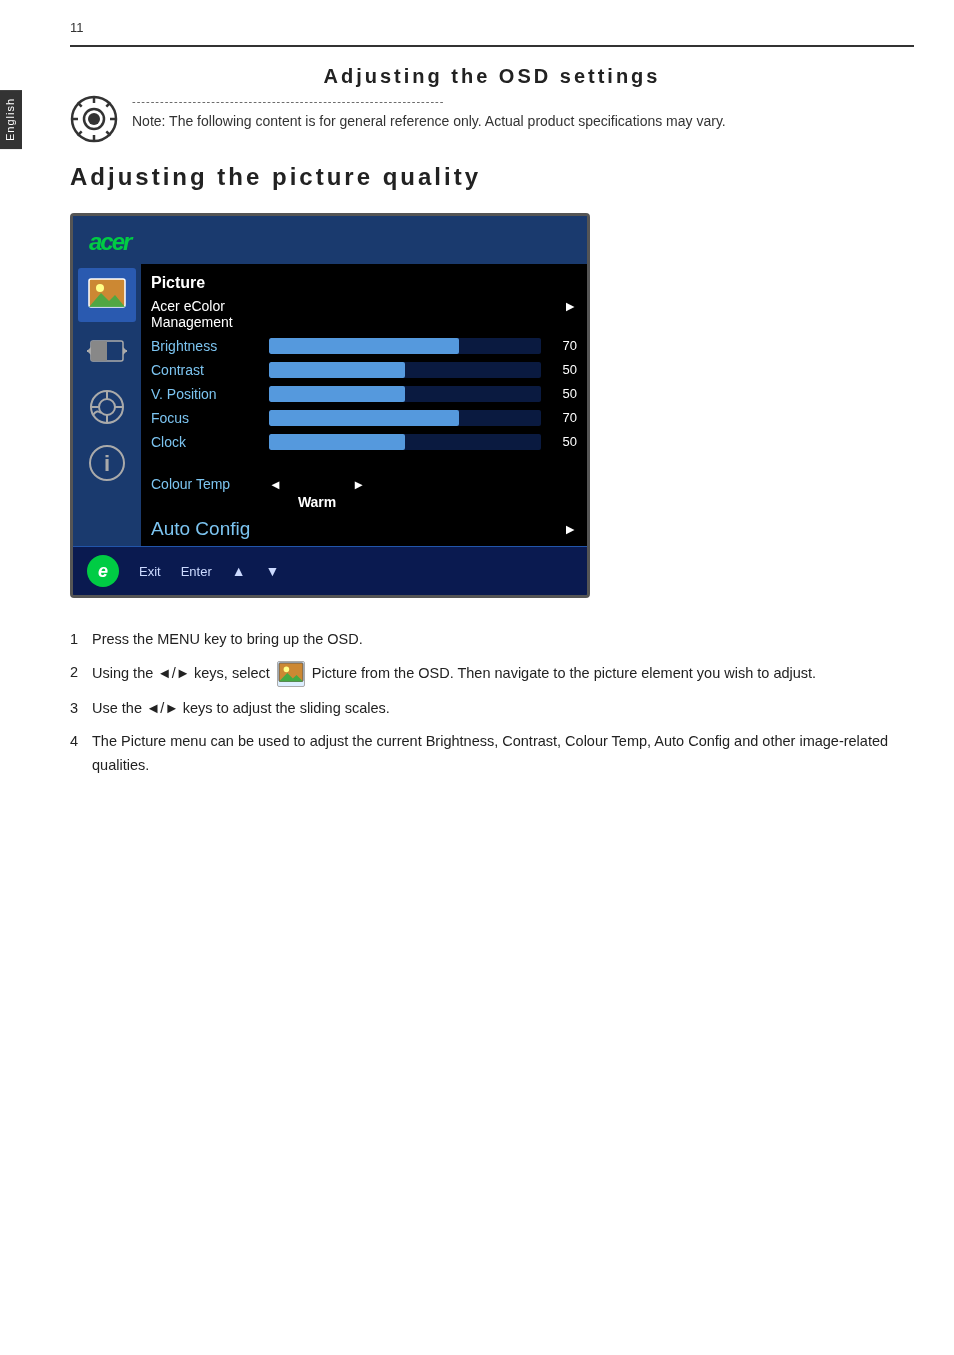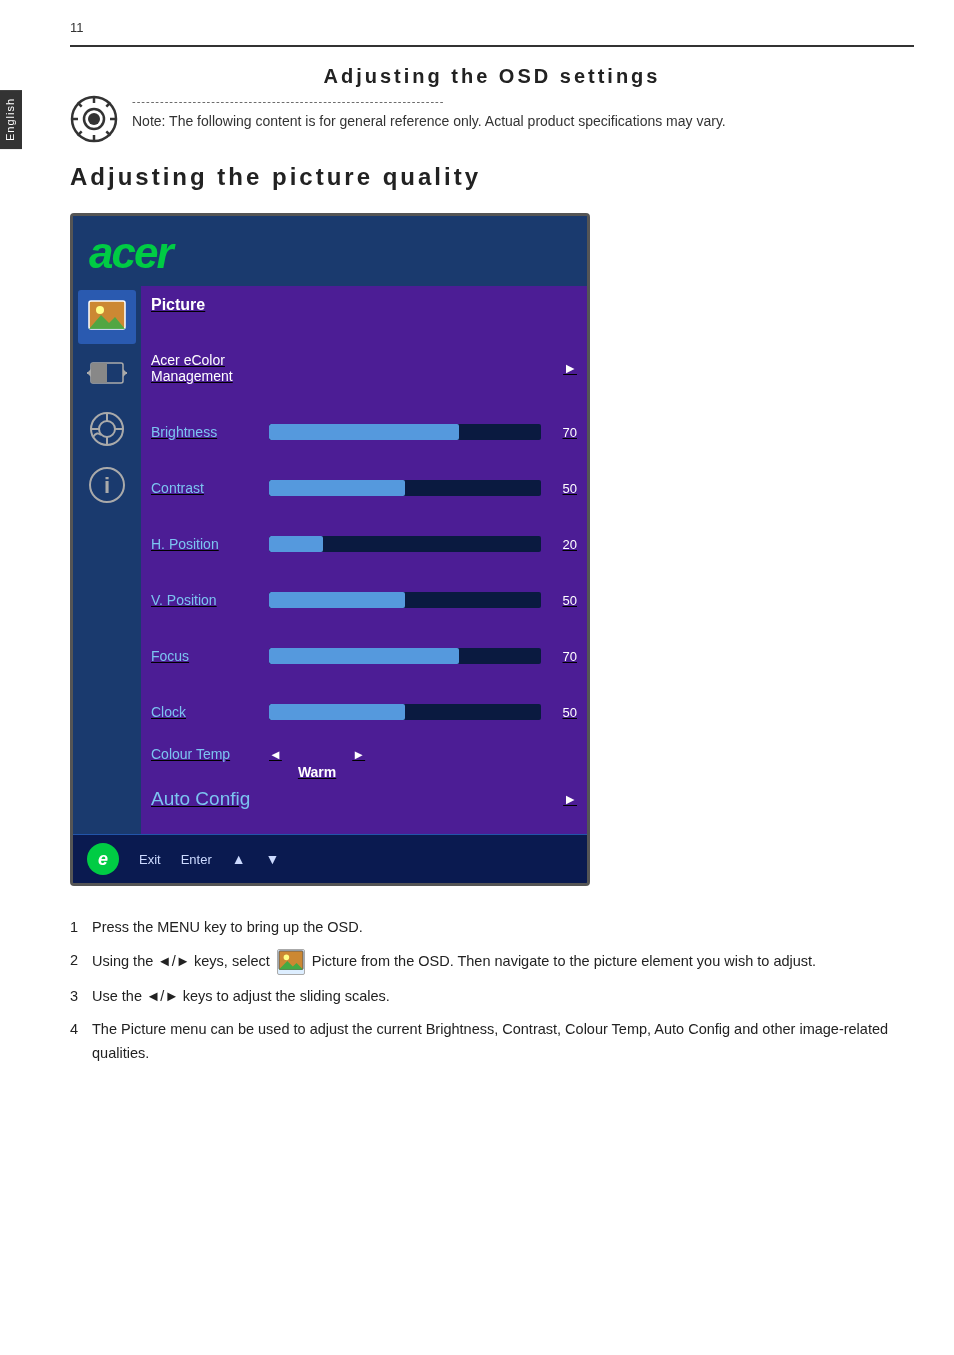--- a/index.html
+++ b/index.html
@@ -108,21 +108,21 @@
       margin-bottom: 30px;
       background: #1a3a6e;
     }
 
     .osd-header {
       background: #1a3a6e;
       padding: 12px 16px 8px 16px;
     }
 
     .acer-logo {
-      font-size: 44px;
+      font-size: 24px;
       font-weight: 900;
       font-style: italic;
       color: #00cc44;
       font-family: Arial Black, Arial, sans-serif;
       letter-spacing: -2px;
     }
 
     .osd-body {
       display: flex;
       background: #1a3a6e;
@@ -147,39 +147,36 @@
       margin-bottom: 2px;
     }
 
     .osd-icon-cell.active {
       background: #2a5ab0;
       border-radius: 3px;
     }
 
     .osd-main {
       flex: 1;
-      padding: 4px 10px 20px 10px;
-      background: #4c1d95;
-      text-decoration: underline;
+      padding: 4px 10px 2px 10px;
+      background: #000000;
     }
 
     .osd-section-label {
       color: #fff;
       font-size: 16px;
       font-weight: bold;
       padding: 6px 0 2px 0;
       font-family: Arial, sans-serif;
     }
 
     .osd-row {
       display: flex;
-      align-items: center;
       padding: 4px 0;
       gap: 8px;
-      margin-top: 32px;
     }
 
     .osd-row-label {
       color: #7cc4f0;
       font-size: 14px;
       width: 110px;
       flex-shrink: 0;
     }
 
     .osd-row-label.white {
@@ -449,27 +446,20 @@
         </div>
 
         <div class="osd-row">
           <span class="osd-row-label">Contrast</span>
           <div class="osd-bar-container">
             <div class="osd-bar-fill" style="width:50%"></div>
           </div>
           <span class="osd-bar-value">50</span>
         </div>
 
-        <div class="osd-row">
-          <span class="osd-row-label">H. Position</span>
-          <div class="osd-bar-container">
-            <div class="osd-bar-fill" style="width:20%"></div>
-          </div>
-          <span class="osd-bar-value">20</span>
-        </div>
 
         <div class="osd-row">
           <span class="osd-row-label">V. Position</span>
           <div class="osd-bar-container">
             <div class="osd-bar-fill" style="width:50%"></div>
           </div>
           <span class="osd-bar-value">50</span>
         </div>
 
         <div class="osd-row">

